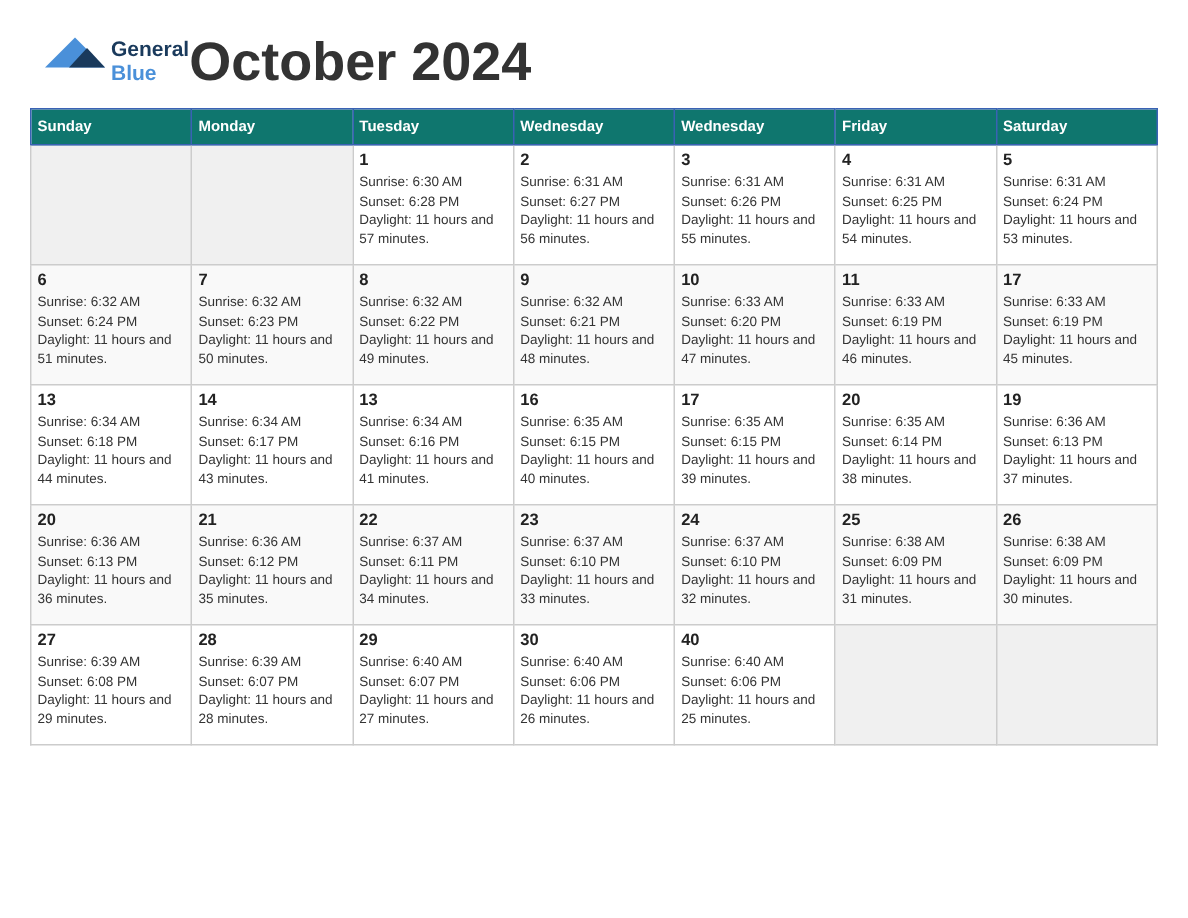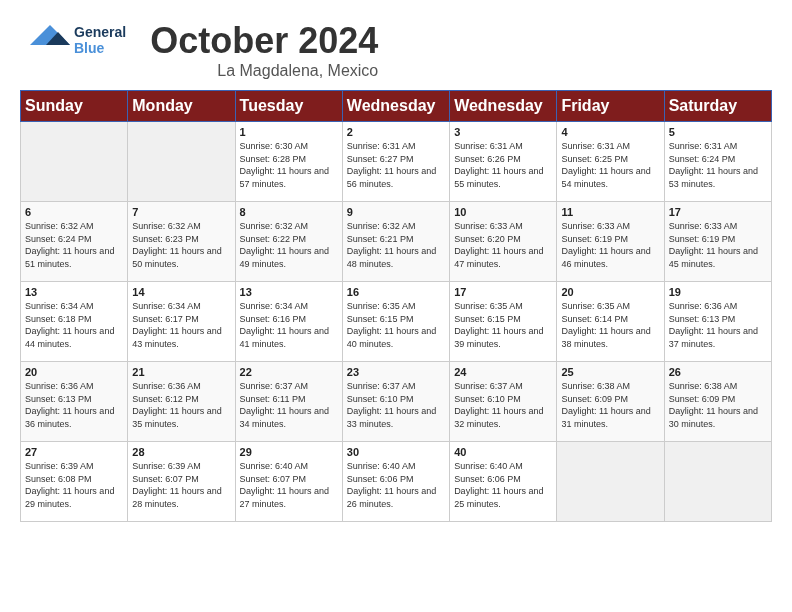--- a/index.html
+++ b/index.html
@@ -23,34 +23,34 @@
       font-weight: bold;
       color: #1a3a5c;
     }
     .logo-icon {
       width: 50px;
       height: 40px;
       margin-right: 4px;
     }
     .logo-general { display: block; font-size: 14px; font-weight: bold; color: #1a3a5c; }
     .logo-blue { display: block; font-size: 14px; font-weight: bold; color: #4a90d9; }
-    .title-block { text-align: right; margin-left: 24px; }
+    .title-block { text-align: right; }
     .month-title { font-size: 36px; font-weight: bold; color: #333; }
     .location { font-size: 16px; color: #555; }
     table {
       width: 100%;
       border-collapse: collapse;
       font-size: 10px;
     }
     thead tr th {
-      background: #7f1d1d;
+      background: #0f766e;
       color: #fff;
       padding: 6px 4px;
       text-align: left;
-      font-size: 16px;
+      font-size: 10px;
       border: 1px solid #3a62b4;
     }
     tbody tr td {
       border: 1px solid #ccc;
       vertical-align: top;
       padding: 4px;
       width: calc(100% / 7);
       height: 80px;
       background: #fff;
     }
@@ -83,21 +83,20 @@
         <polygon points="30,5 50,25 10,25" fill="#4a90d9"></polygon>
         <polygon points="38,12 50,25 26,25" fill="#1a3a5c"></polygon>
       </svg>
       <div>
         <span class="logo-general">General</span>
         <span class="logo-blue">Blue</span>
       </div>
     </div>
     <div class="title-block">
       <div class="month-title">October 2024</div>
-      <div class="location">La Magdalena, Mexico</div>
     </div>
   </div>
 
   <table>
     <thead>
       <tr>
       <th>Sunday</th>
           <th>Monday</th>
           <th>Tuesday</th>
           <th>Wednesday</th>

